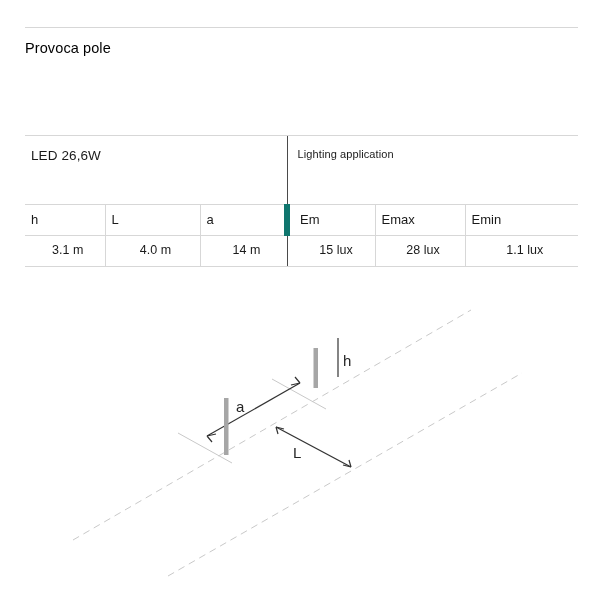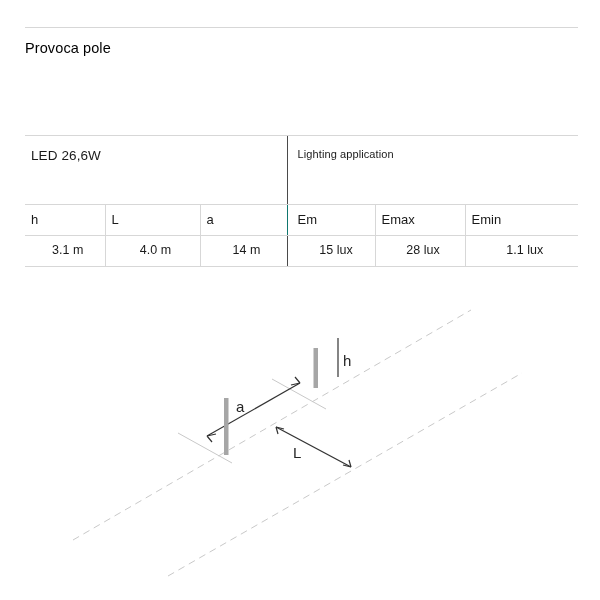--- a/index.html
+++ b/index.html
@@ -87,21 +87,21 @@
 
   .head-row td {
     height: 30px;
     border-bottom: 1px solid #d7d7d7;
     border-left: 1px solid #d7d7d7;
   }
   .head-row td:first-child {
     border-left: 0;
   }
   .head-row td.sep {
-    border-left: 1px solid #0f766e;
+    border-left: 6px solid #0f766e;
   }
   .head-row .hl {
     display: block;
     padding: 7px 0 0 6px;
     font-size: 13px;
     white-space: nowrap;
   }
   .head-row td.sep .hl { padding-left: 10px; }
 
   .val-row td {

